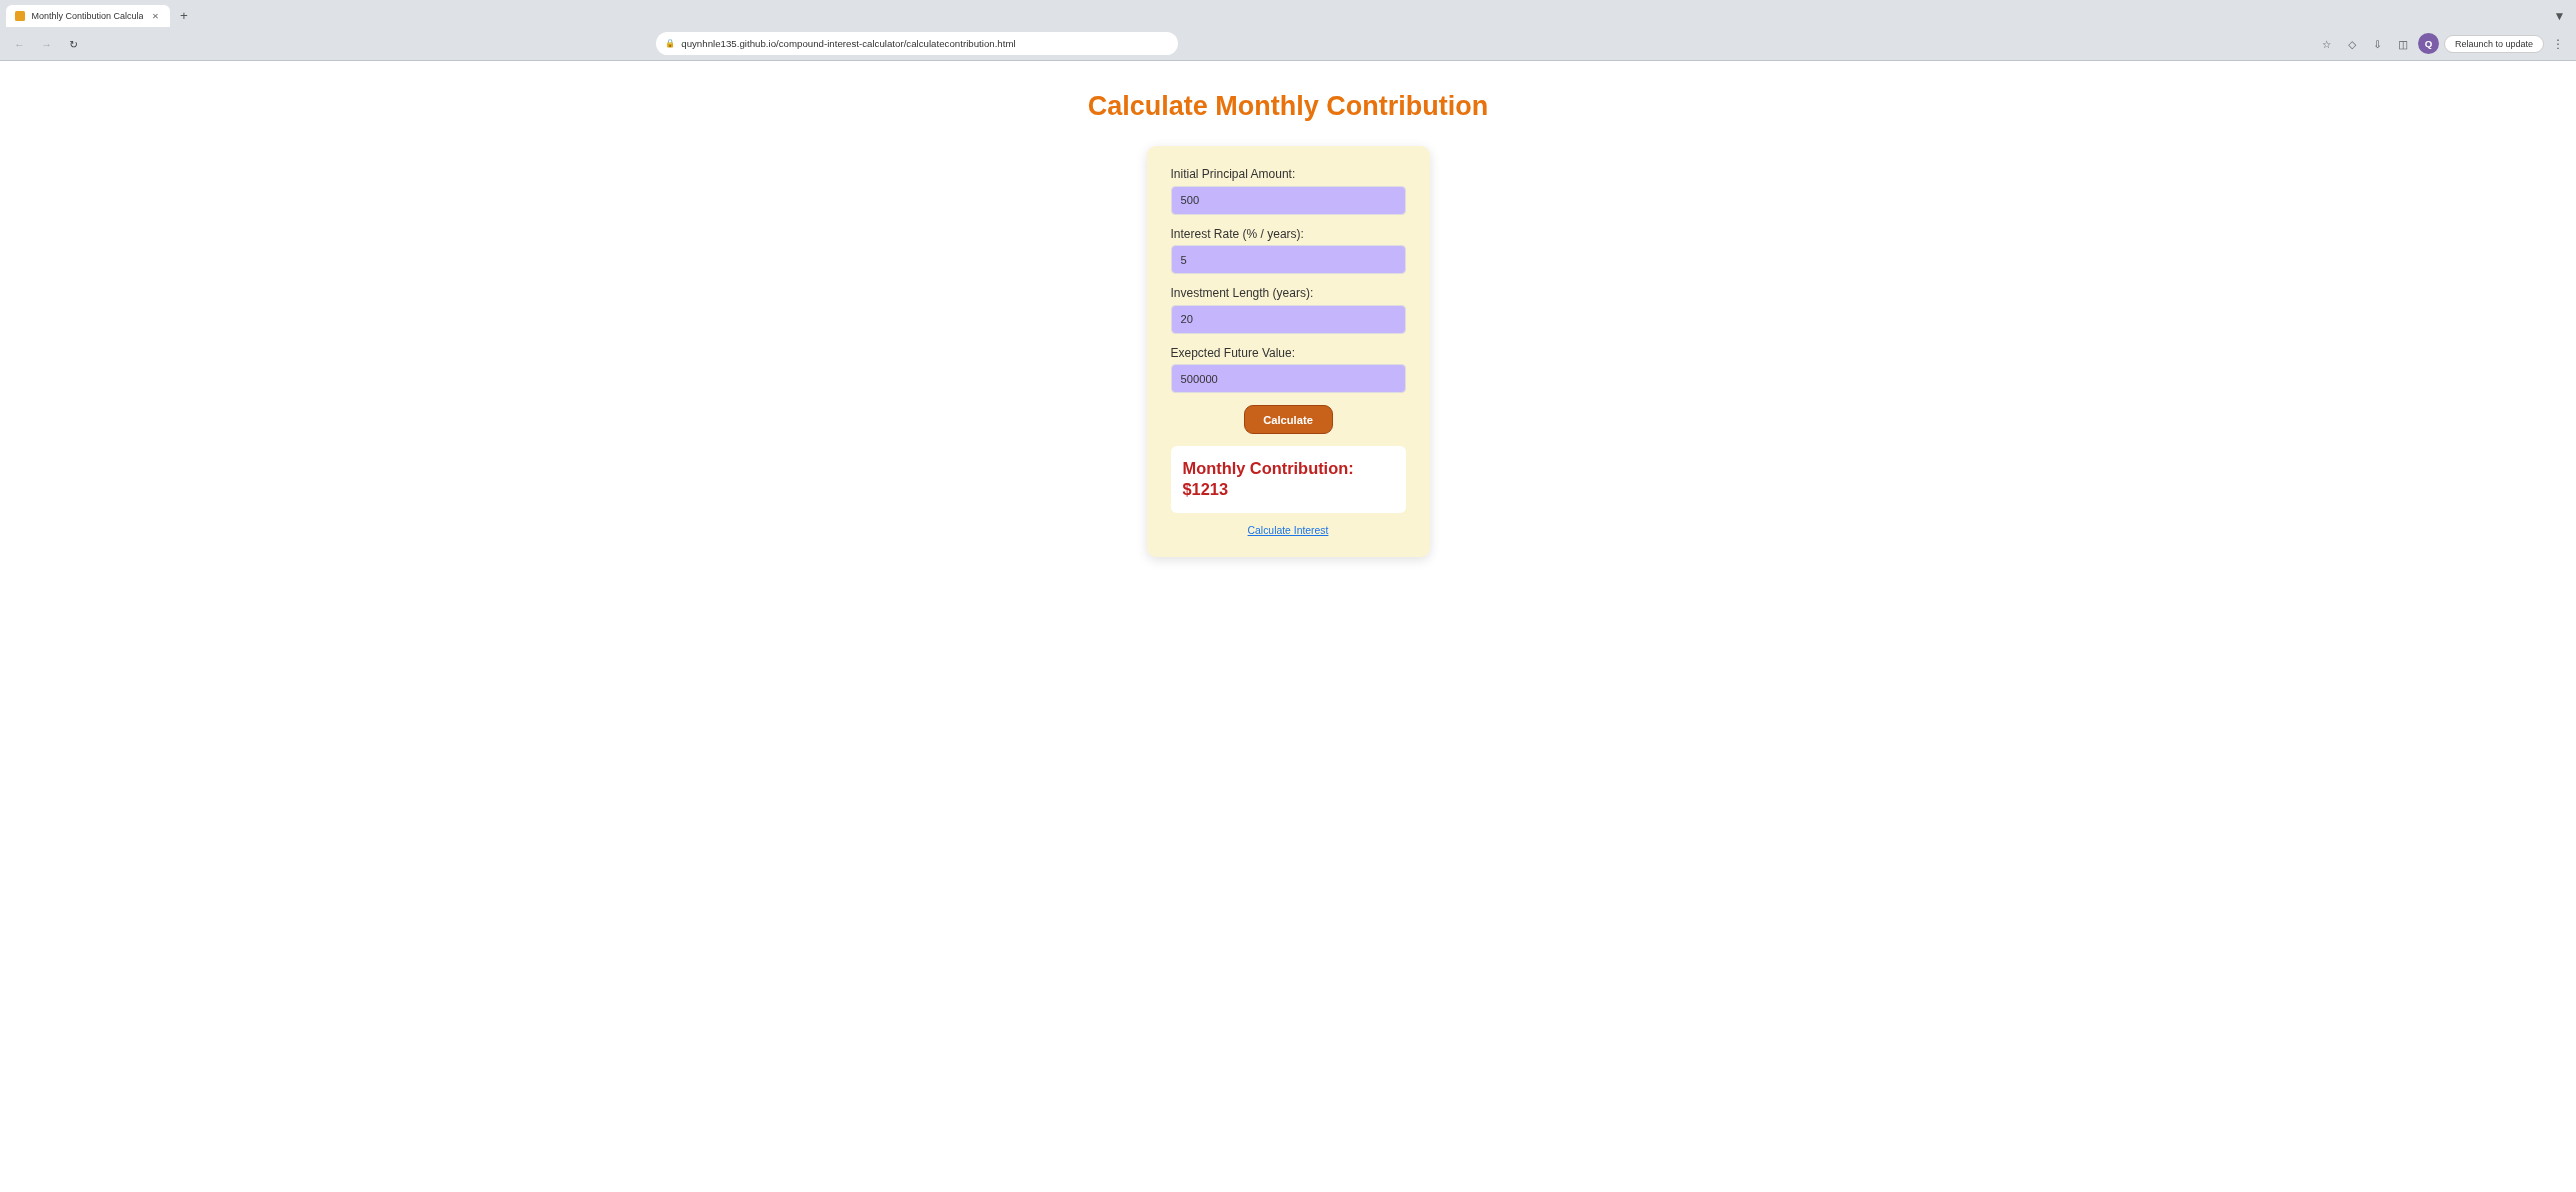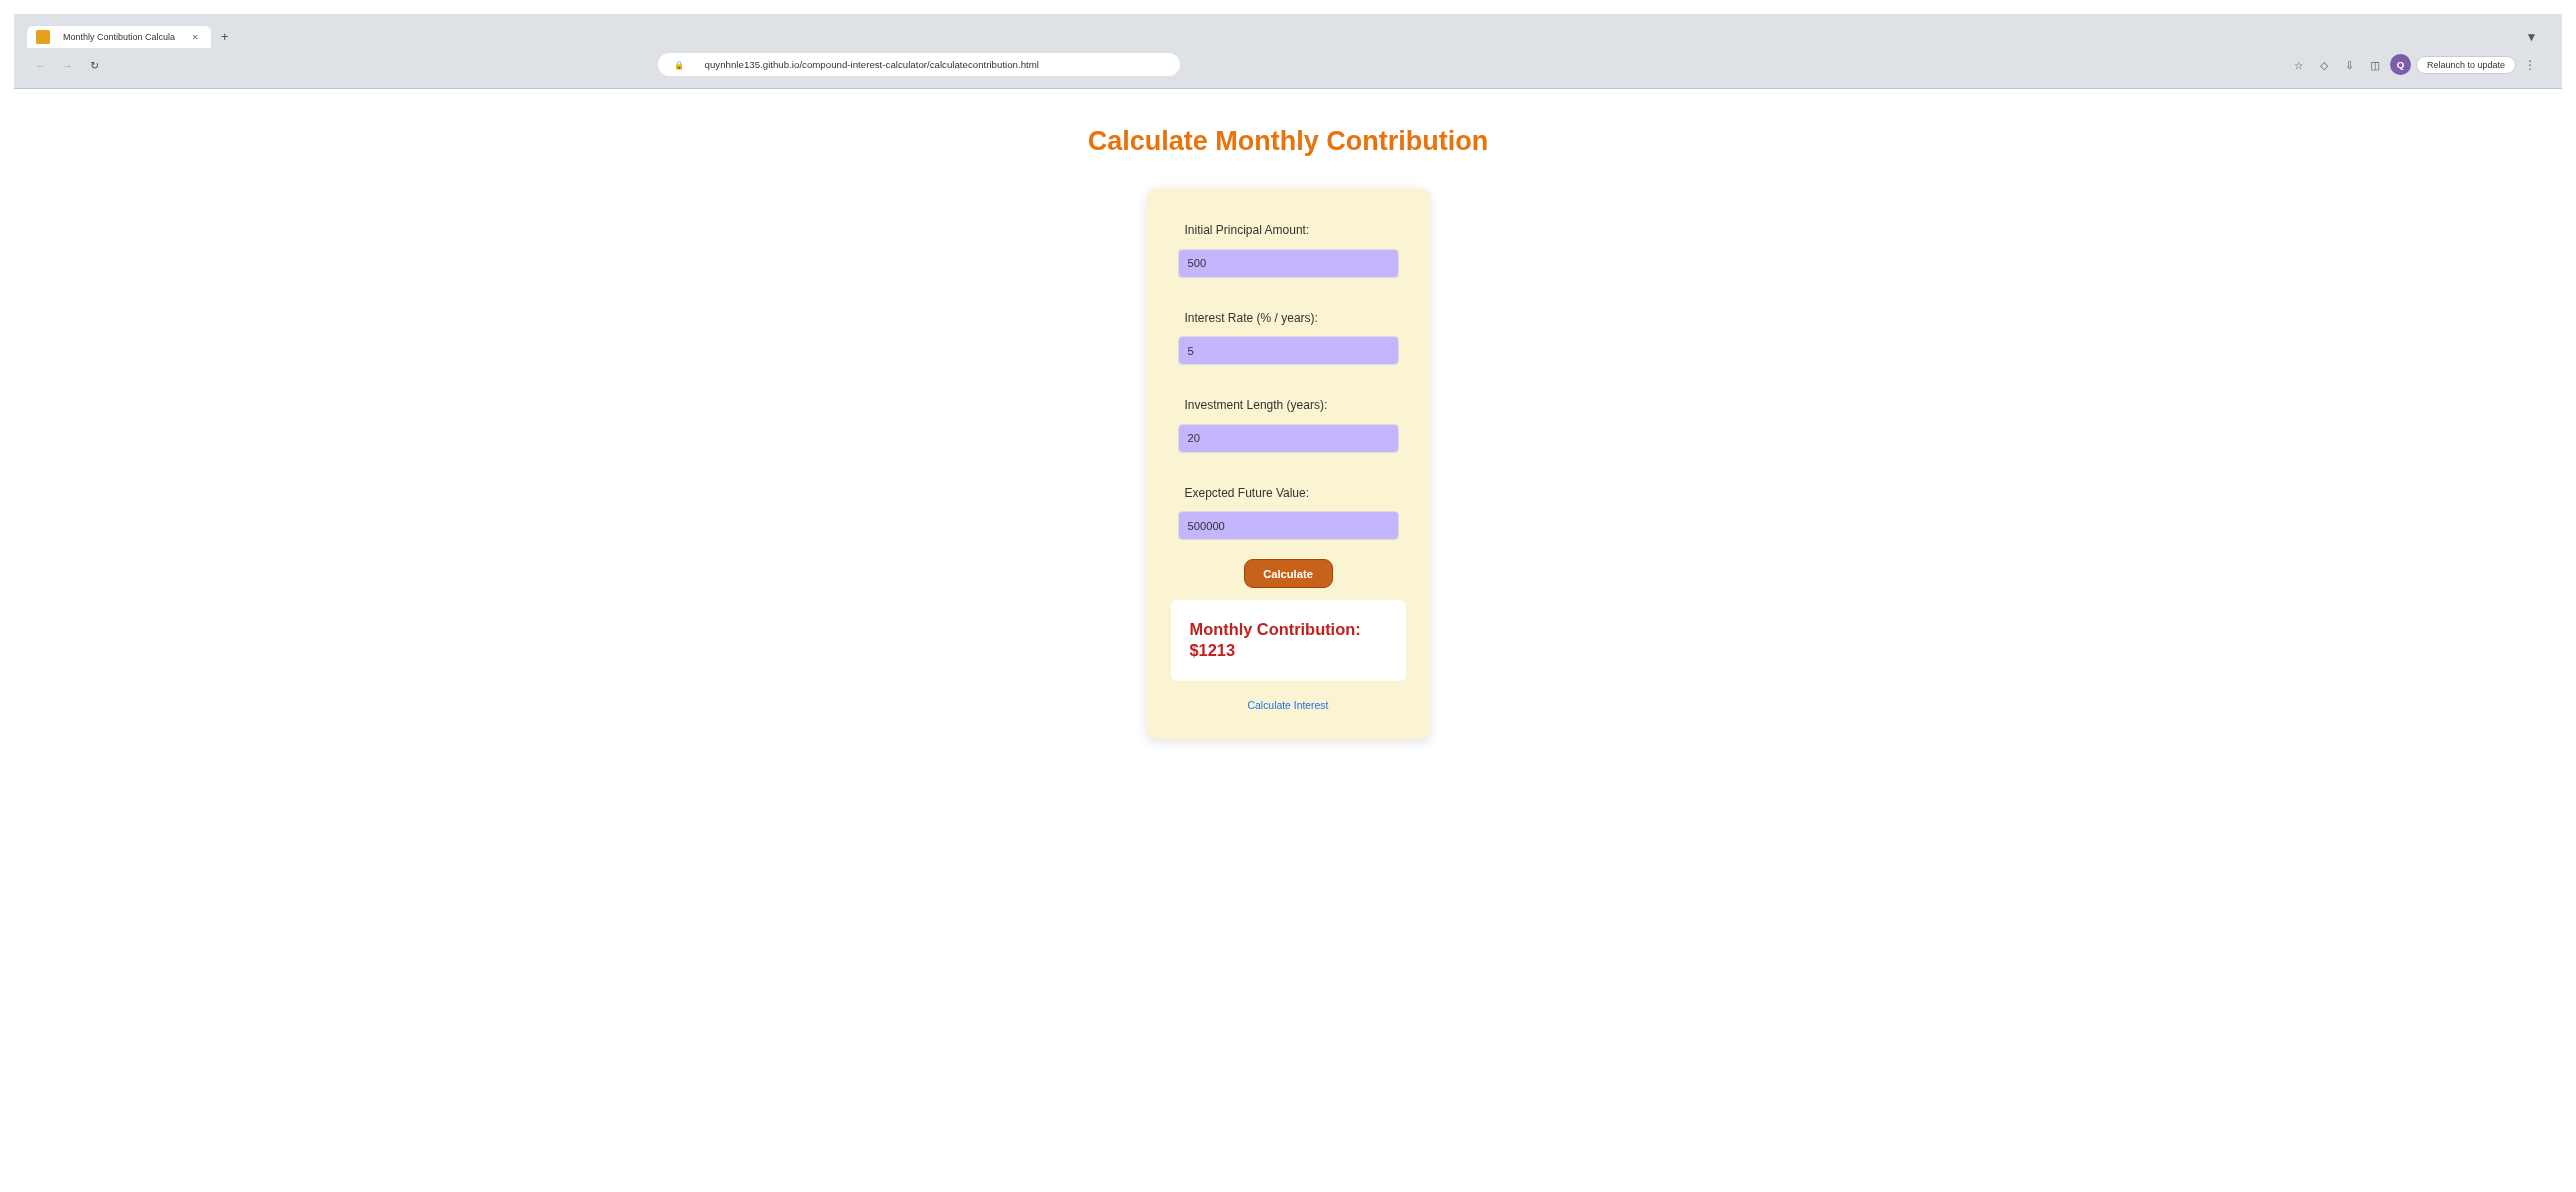--- a/index.html
+++ b/index.html
@@ -1,15 +1,15 @@
 <!DOCTYPE html>
 <html style="font-size:12px"><head>
   <meta charset="utf-8">
   <style>
-    * { box-sizing: border-box; margin: 0; padding: 7px; }
+    * { box-sizing: border-box; margin: 0; padding: 0; }
 
     body {
       font-family: Arial, sans-serif;
       background: #ffffff;
       min-height: 100vh;
     }
 
     
     .browser-chrome {
       width: 100%;
@@ -268,20 +268,21 @@
       line-height: 1.3;
     }
 
     .calc-interest-link {
       text-align: center;
       font-size: 10.4px;
     }
 
     .calc-interest-link a {
       color: #1a73e8;
+      text-decoration: underline;
       cursor: pointer;
     }
   </style>
 </head>
 <body>
 
 <div class="browser-chrome">
 
   <div class="tab-bar">
     <div class="tab">

